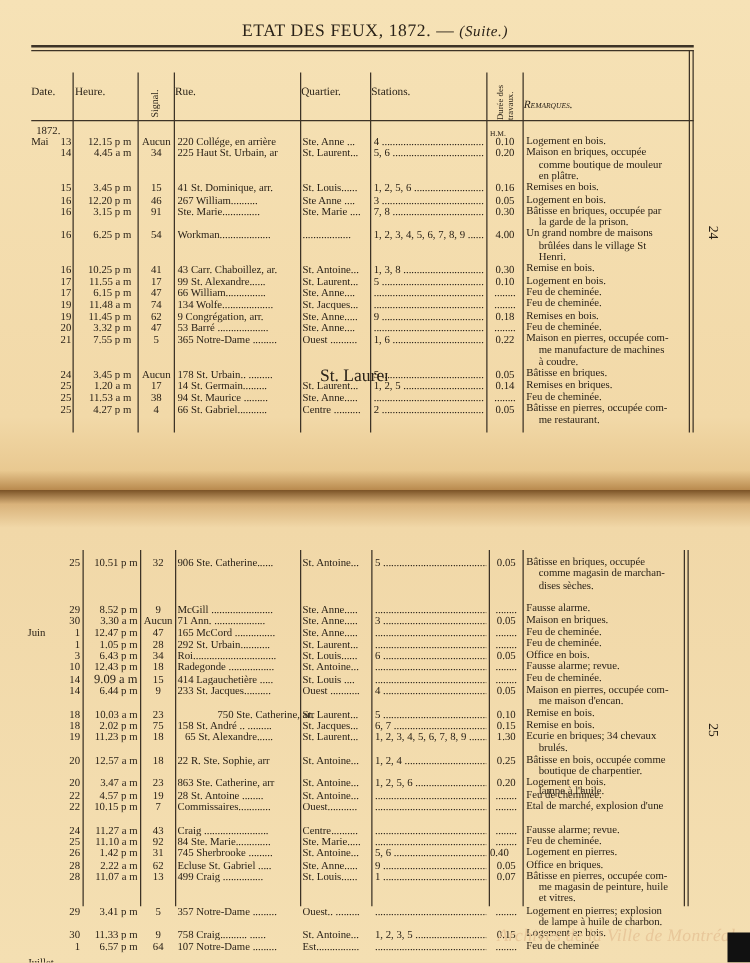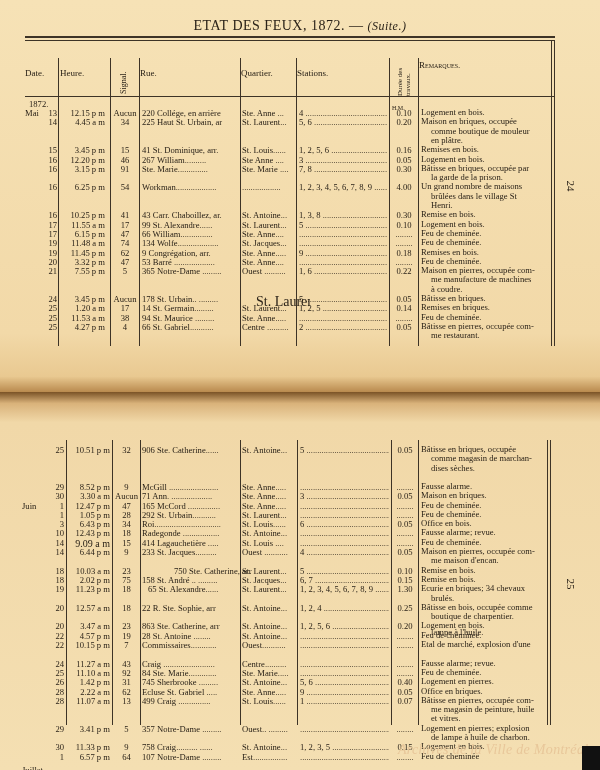--- a/index.html
+++ b/index.html
@@ -46,21 +46,21 @@
 <div class="vline" style="left:551px;top:40px;height:306px;"></div>
 <div class="vline" style="left:554px;top:40px;height:306px;"></div>
 
 <div class="hdr" style="left:25px;top:68px;width:33px;">Date.</div>
 <div class="hdr" style="left:60px;top:68px;width:50px;">Heure.</div>
 <div class="hdr rot" style="left:119px;top:60px;height:34px;">Signal.</div>
 <div class="hdr" style="left:140px;top:68px;width:100px;">Rue.</div>
 <div class="hdr" style="left:241px;top:68px;width:55px;">Quartier.</div>
 <div class="hdr" style="left:297px;top:68px;width:92px;">Stations.</div>
 <div class="hdr rot" style="left:396px;top:58px;height:38px;font-size:7px;line-height:8px;white-space:normal;width:18px;">Durée des travaux.</div>
-<div class="hdr" style="left:419px;top:60px;width:132px;font-variant:small-caps;">Remarques.</div>
+<div class="hdr" style="left:419px;top:78px;width:132px;font-variant:small-caps;font-style:italic;">Remarques.</div>
 <div class="c" style="left:29px;top:99px;font-size:8.6px;">1872.</div>
 <div class="c" style="left:392px;top:105px;font-size:6px;">H.M.</div>
 
 <div class="pgnum" style="left:565px;top:180px;">24</div>
 <div class="pgnum" style="left:565px;top:578px;">25</div>
 
 <div class="vline" style="left:66px;top:440px;height:285px;"></div>
 <div class="vline" style="left:112px;top:440px;height:285px;"></div>
 <div class="vline" style="left:140px;top:440px;height:285px;"></div>
 <div class="vline" style="left:240px;top:440px;height:285px;"></div>
@@ -402,21 +402,21 @@
     <div class="c" style="left: 300px; top: 667.9px; width: 89px; font-size: 8.6px;"> ..................................................</div>
     <div class="c" style="left: 392px; top: 667.9px; width: 26px; text-align: center; font-size: 8.6px;">........</div>
     <div class="rem" style="left: 421px; top: 667.9px;">Feu de cheminée.</div>
     <div class="c month" style="left: 22px; top: 677.2px; width: 30px; font-size: 8.6px;"></div>
     <div class="c day" style="left: 42px; top: 677.2px; width: 22px; font-size: 8.6px;">26</div>
     <div class="c time" style="left: 68px; top: 677.2px; width: 42px; font-size: 8.6px;">1.42 p m</div>
     <div class="c sig" style="left: 113px; top: 677.2px; width: 27px; font-size: 8.6px;">31</div>
     <div class="c " style="left: 142px; top: 677.2px; width: 98px; font-size: 8.6px;">745 Sherbrooke .........</div>
     <div class="c " style="left: 242px; top: 677.2px; width: 55px; font-size: 8.6px;">St. Antoine...</div>
     <div class="c" style="left: 300px; top: 677.2px; width: 89px; font-size: 8.6px;">5, 6 ..................................................</div>
-    <div class="c" style="left: 392px; top: 677.2px; width: 26px; text-align: center; font-size: 8.6px;">0.40</div>
+    <div class="c" style="left: 392px; top: 677.2px; width: 26px; text-align: left; font-size: 8.6px;">0.40</div>
     <div class="rem" style="left: 421px; top: 677.2px;">Logement en pierres.</div>
     <div class="c month" style="left: 22px; top: 686.5px; width: 30px; font-size: 8.6px;"></div>
     <div class="c day" style="left: 42px; top: 686.5px; width: 22px; font-size: 8.6px;">28</div>
     <div class="c time" style="left: 68px; top: 686.5px; width: 42px; font-size: 8.6px;">2.22 a m</div>
     <div class="c sig" style="left: 113px; top: 686.5px; width: 27px; font-size: 8.6px;">62</div>
     <div class="c " style="left: 142px; top: 686.5px; width: 98px; font-size: 8.6px;">Ecluse St. Gabriel .....</div>
     <div class="c " style="left: 242px; top: 686.5px; width: 55px; font-size: 8.6px;">Ste. Anne.....</div>
     <div class="c" style="left: 300px; top: 686.5px; width: 89px; font-size: 8.6px;">9 ..................................................</div>
     <div class="c" style="left: 392px; top: 686.5px; width: 26px; text-align: center; font-size: 8.6px;">0.05</div>
     <div class="rem" style="left: 421px; top: 686.5px;">Office en briques.</div>

